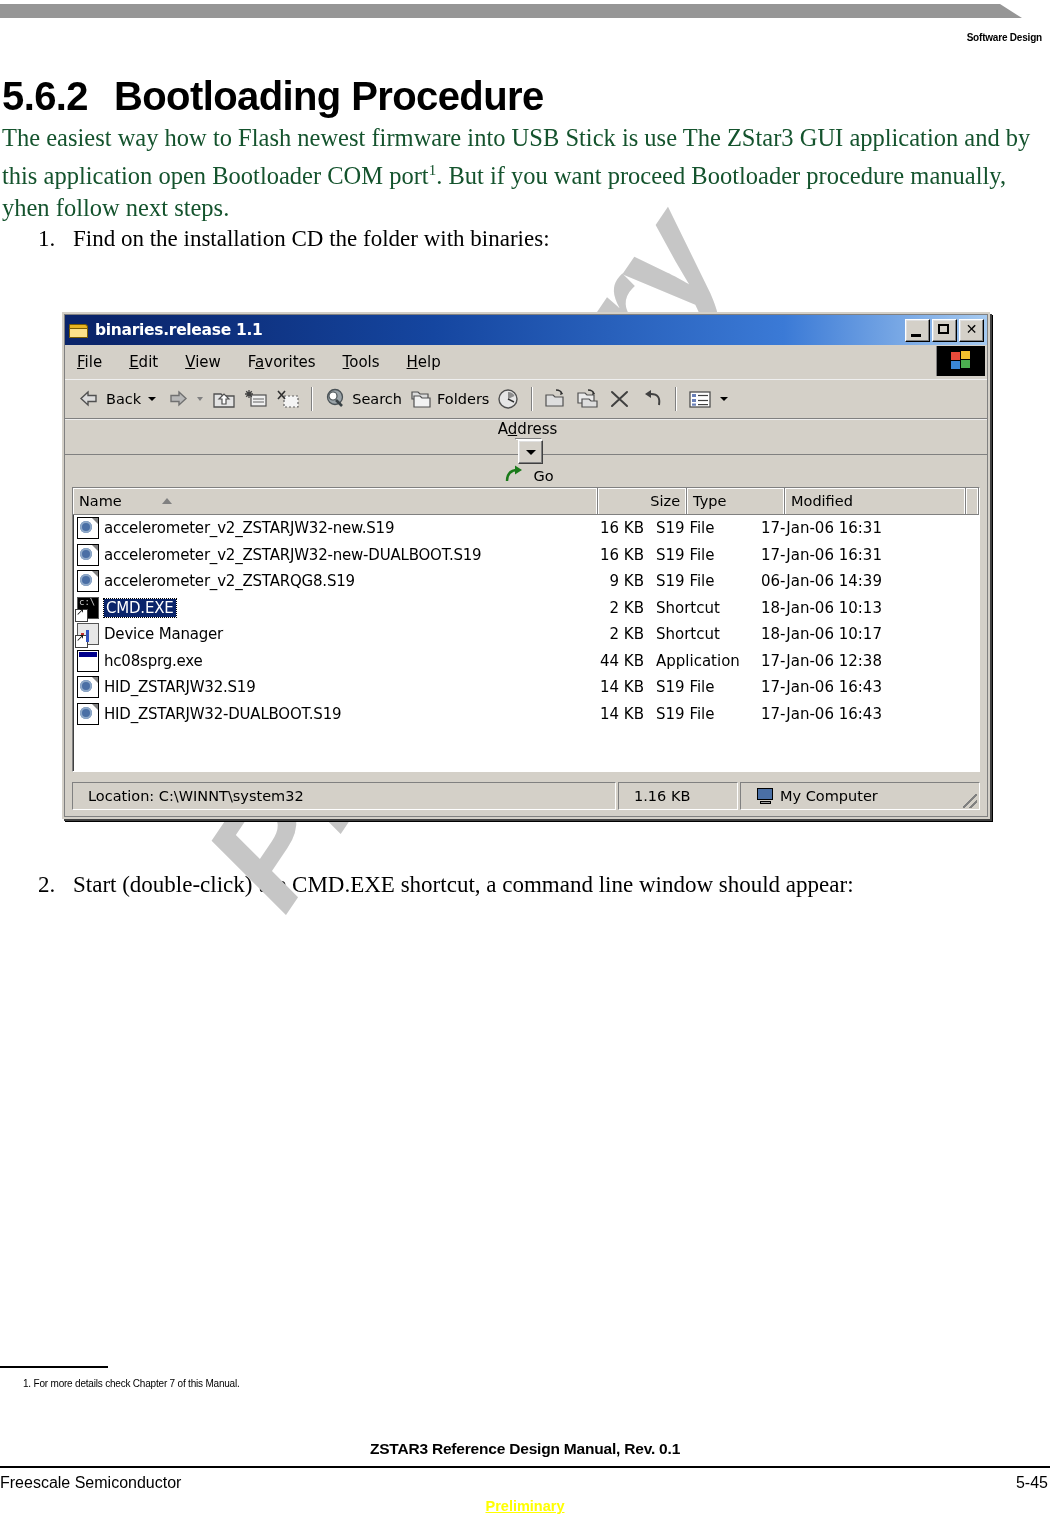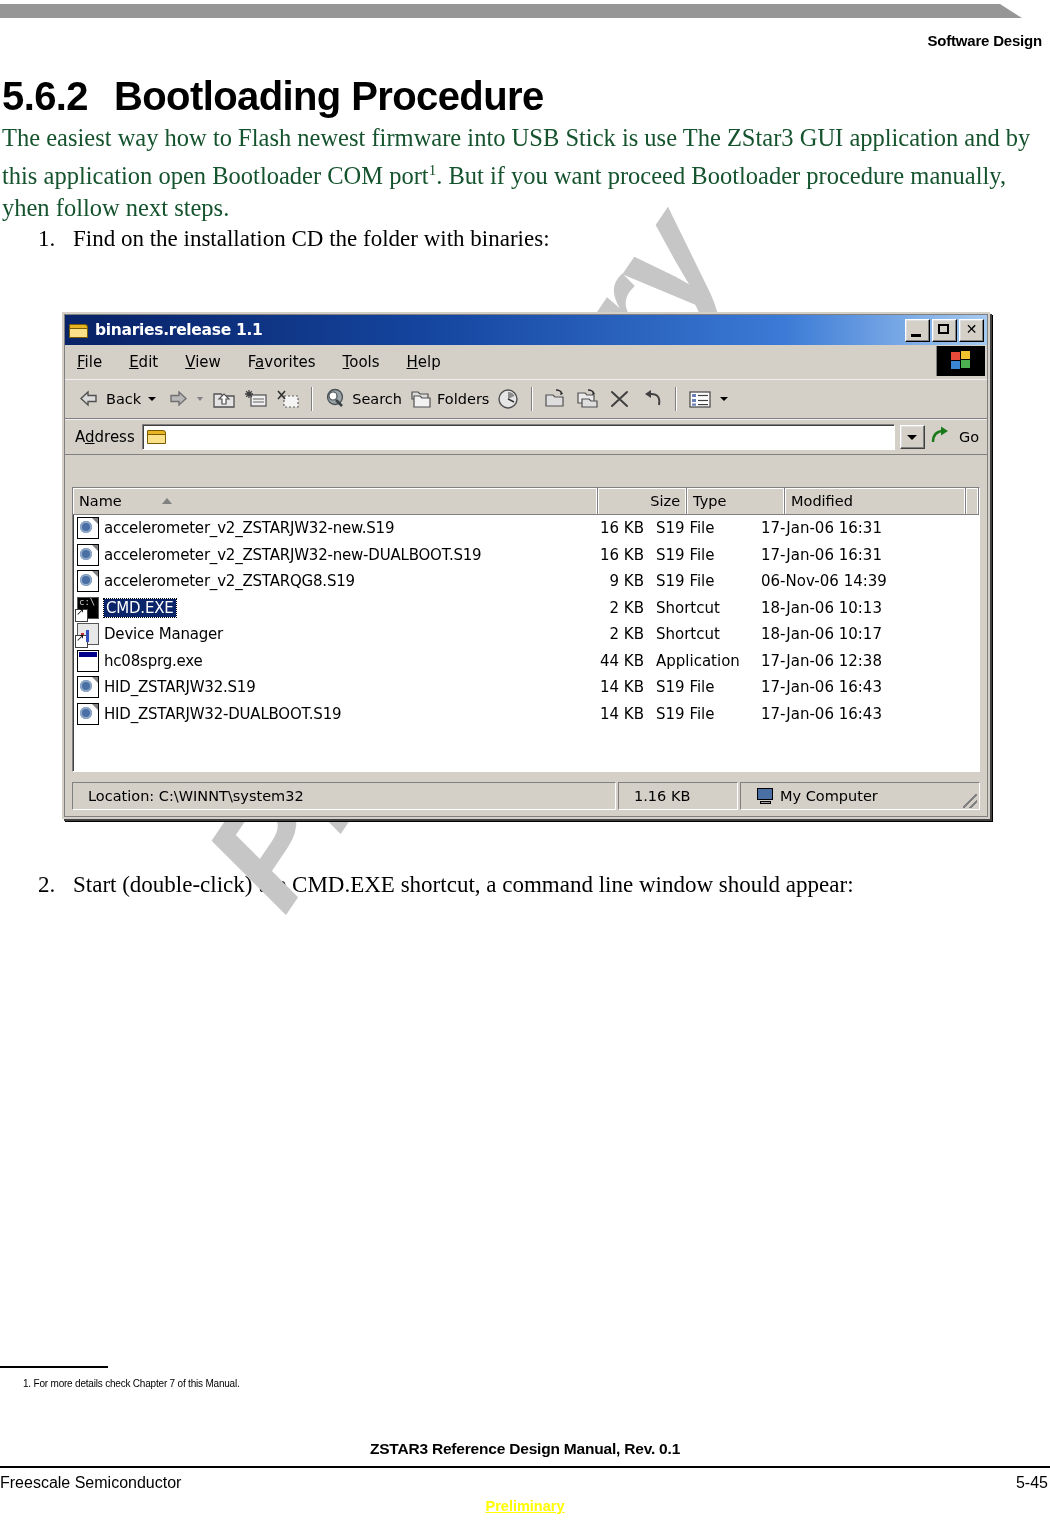--- a/index.html
+++ b/index.html
@@ -36,21 +36,21 @@
     border-style: solid;
     border-width: 14px 0 0 22px;
     border-color: transparent transparent transparent #969696;
   }
   .head-title {
     position: absolute;
     top: 32px;
     right: 8px;
     font-family: "Liberation Sans", sans-serif;
     font-weight: bold;
-    font-size: 15px;
+    font-size: 10px;
     color: #000;
     letter-spacing: -0.2px;
   }
 
   
   .sec-heading {
     position: absolute;
     top: 74px;
     left: 2px;
     width: 1040px;
@@ -242,20 +242,21 @@
 
   
   .addrbar {
     height: 34px;
     background: #d4d0c8;
     display: flex;
     align-items: center;
     padding-left: 10px;
     border-top: 1px solid #efefef;
     border-bottom: 1px solid #808080;
+    flex-direction: column;
   }
   .addr-lbl { font-family: "DejaVu Sans", sans-serif; font-size: 15px; color: #000; margin-right: 7px; }
   .addr-box {
     flex: 1;
     height: 26px;
     background: #fff;
     border: 1px solid;
     border-color: #808080 #fff #fff #808080;
     box-shadow: inset 1px 1px 0 #404040;
     display: flex;
@@ -783,21 +784,21 @@
       <div class="fc-mod">17-Jan-06 16:31</div>
     </div>
 
     <div class="frow">
       <div class="fc-name">
             <span class="fico ico-s19"></span>
             <span class="fname">accelerometer_v2_ZSTARQG8.S19</span>
           </div>
       <div class="fc-size">9 KB</div>
       <div class="fc-type">S19 File</div>
-      <div class="fc-mod">06-Nov-06 14:39</div>
+      <div class="fc-mod">06-Jan-06 14:39</div>
     </div>
 
     <div class="frow sel">
       <div class="fc-name">
             <span class="fico ico-cmd">
               <span class="shortcut-arrow"></span>
             </span>
             <span class="fname">CMD.EXE</span>
           </div>
       <div class="fc-size">2 KB</div>

